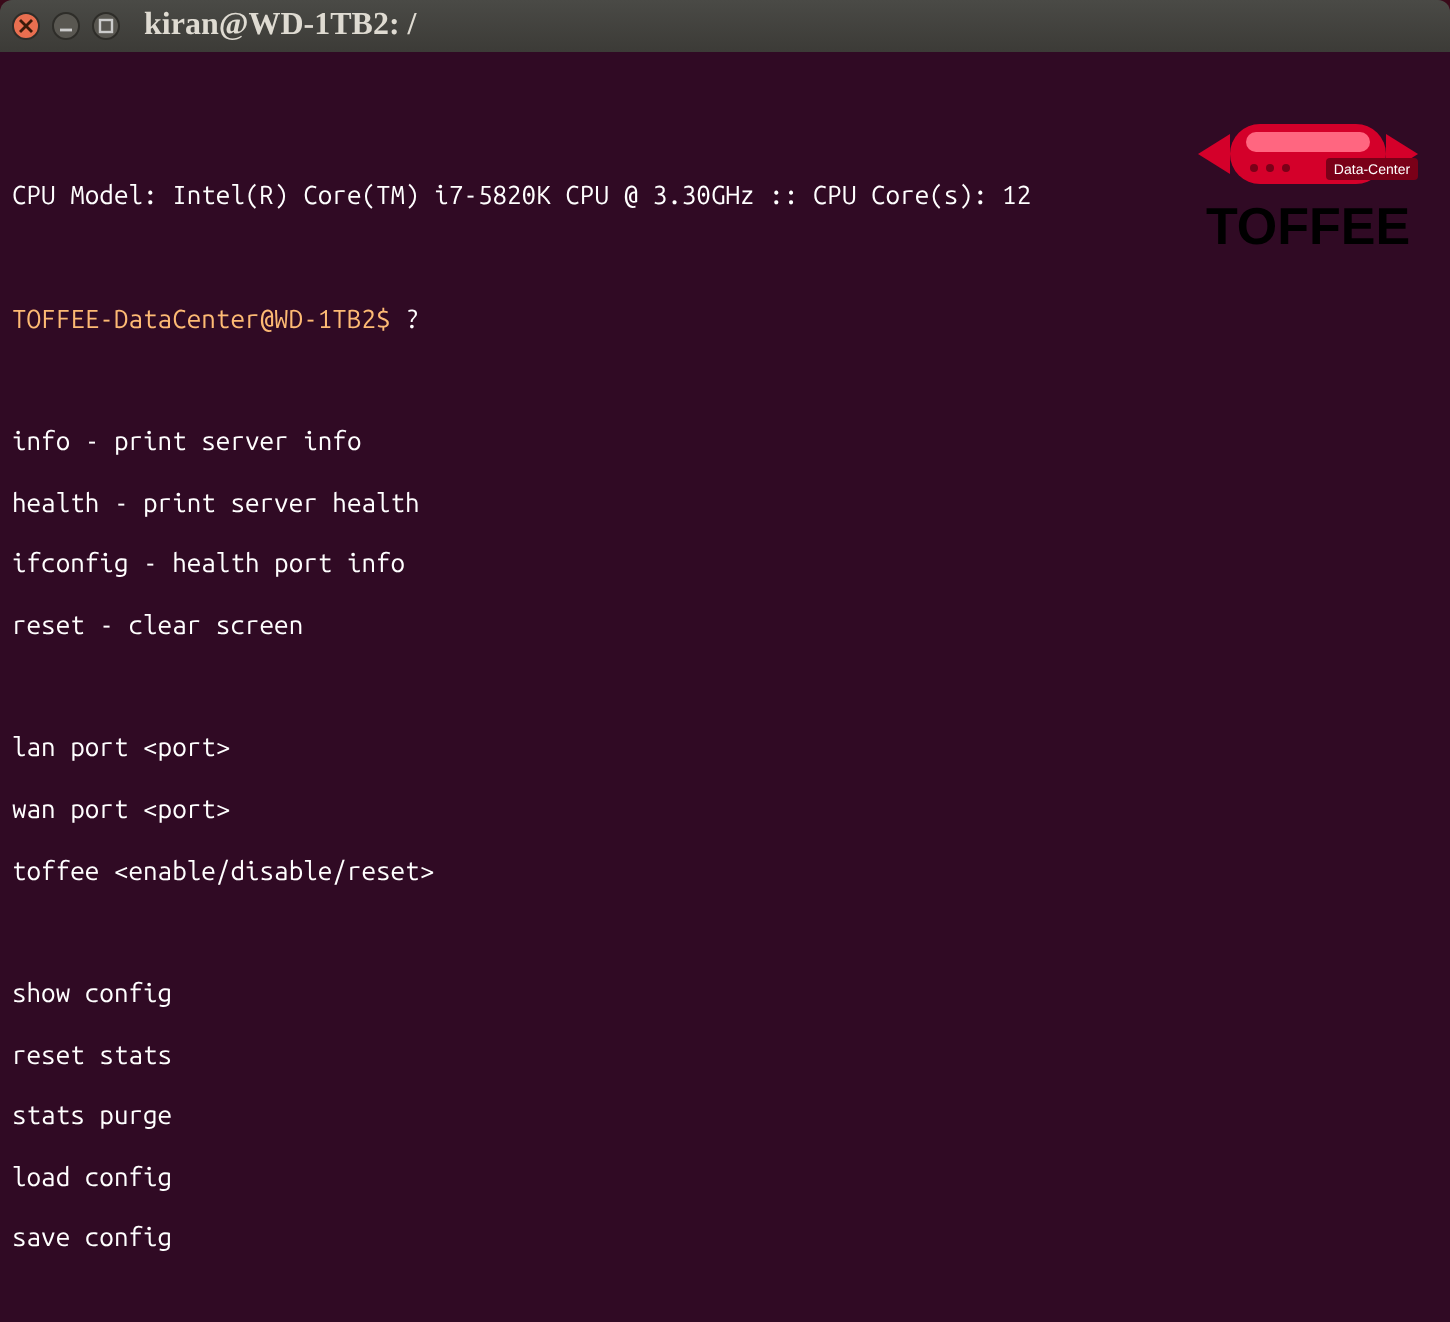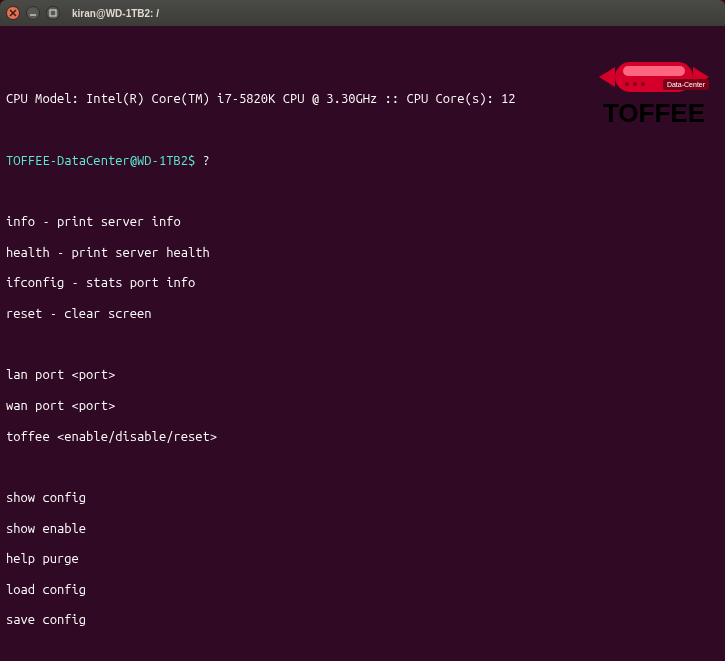--- a/index.html
+++ b/index.html
@@ -29,23 +29,23 @@
     align-items: center;
     justify-content: center;
     font-size: 10px;
     color: #333;
     background: #595751;
     border: 1px solid #2e2d29;
   }
   .win-btn.close { background: #e96f50; }
   .title-text {
     color: #dfdbd2;
-    font-family: Liberation Sans, sans-serif;
+    font-family: Liberation Serif, serif;
     font-weight: bold;
-    font-size: 10px;
+    font-size: 16px;
     margin-left: 6px;
   }
   .terminal {
     position: relative;
     width: 725px;
     height: 635px;
     background: #300a24;
     padding: 4px 6px;
     color: #fff;
     line-height: 1.18;
@@ -55,21 +55,21 @@
   .logo {
     position: absolute;
     top: 0;
     right: 6px;
     width: 130px;
     text-align: center;
     pointer-events: none;
   }
   .logo svg { display: block; }
   .line { display: block; }
-  .prompt { color: #5eead4; }
+  .prompt { color: #fdba74; }
 </style>
 </head>
 <body>
 
 <div class="titlebar">
   <span class="win-btn close">
     <svg width="8" height="8" viewBox="0 0 8 8">
         <line x1="1" y1="1" x2="7" y2="7" stroke="#3a1a0a" stroke-width="1.4"></line>
         <line x1="7" y1="1" x2="1" y2="7" stroke="#3a1a0a" stroke-width="1.4"></line>
       </svg>
@@ -106,30 +106,30 @@
       <text x="65" y="65" font-family="Arial Black, sans-serif" font-size="26" font-weight="900" fill="#000" text-anchor="middle">TOFFEE</text>
     </svg>
   </div>
 
 <span class="line">CPU Model: Intel(R) Core(TM) i7-5820K CPU @ 3.30GHz :: CPU Core(s): 12</span>
 <span class="line"> </span>
 <span class="line"><span class="prompt">TOFFEE-DataCenter@WD-1TB2$ </span><span>?</span></span>
 <span class="line"> </span>
 <span class="line">info - print server info</span>
 <span class="line">health - print server health</span>
-<span class="line">ifconfig - stats port info</span>
+<span class="line">ifconfig - health port info</span>
 <span class="line">reset - clear screen</span>
 <span class="line"> </span>
 <span class="line">lan port &lt;port&gt;</span>
 <span class="line">wan port &lt;port&gt;</span>
 <span class="line">toffee &lt;enable/disable/reset&gt;</span>
 <span class="line"> </span>
 <span class="line">show config</span>
-<span class="line">show enable</span>
-<span class="line">help purge</span>
+<span class="line">reset stats</span>
+<span class="line">stats purge</span>
 <span class="line">load config</span>
 <span class="line">save config</span>
 
 
 
 
 
 
 
 

